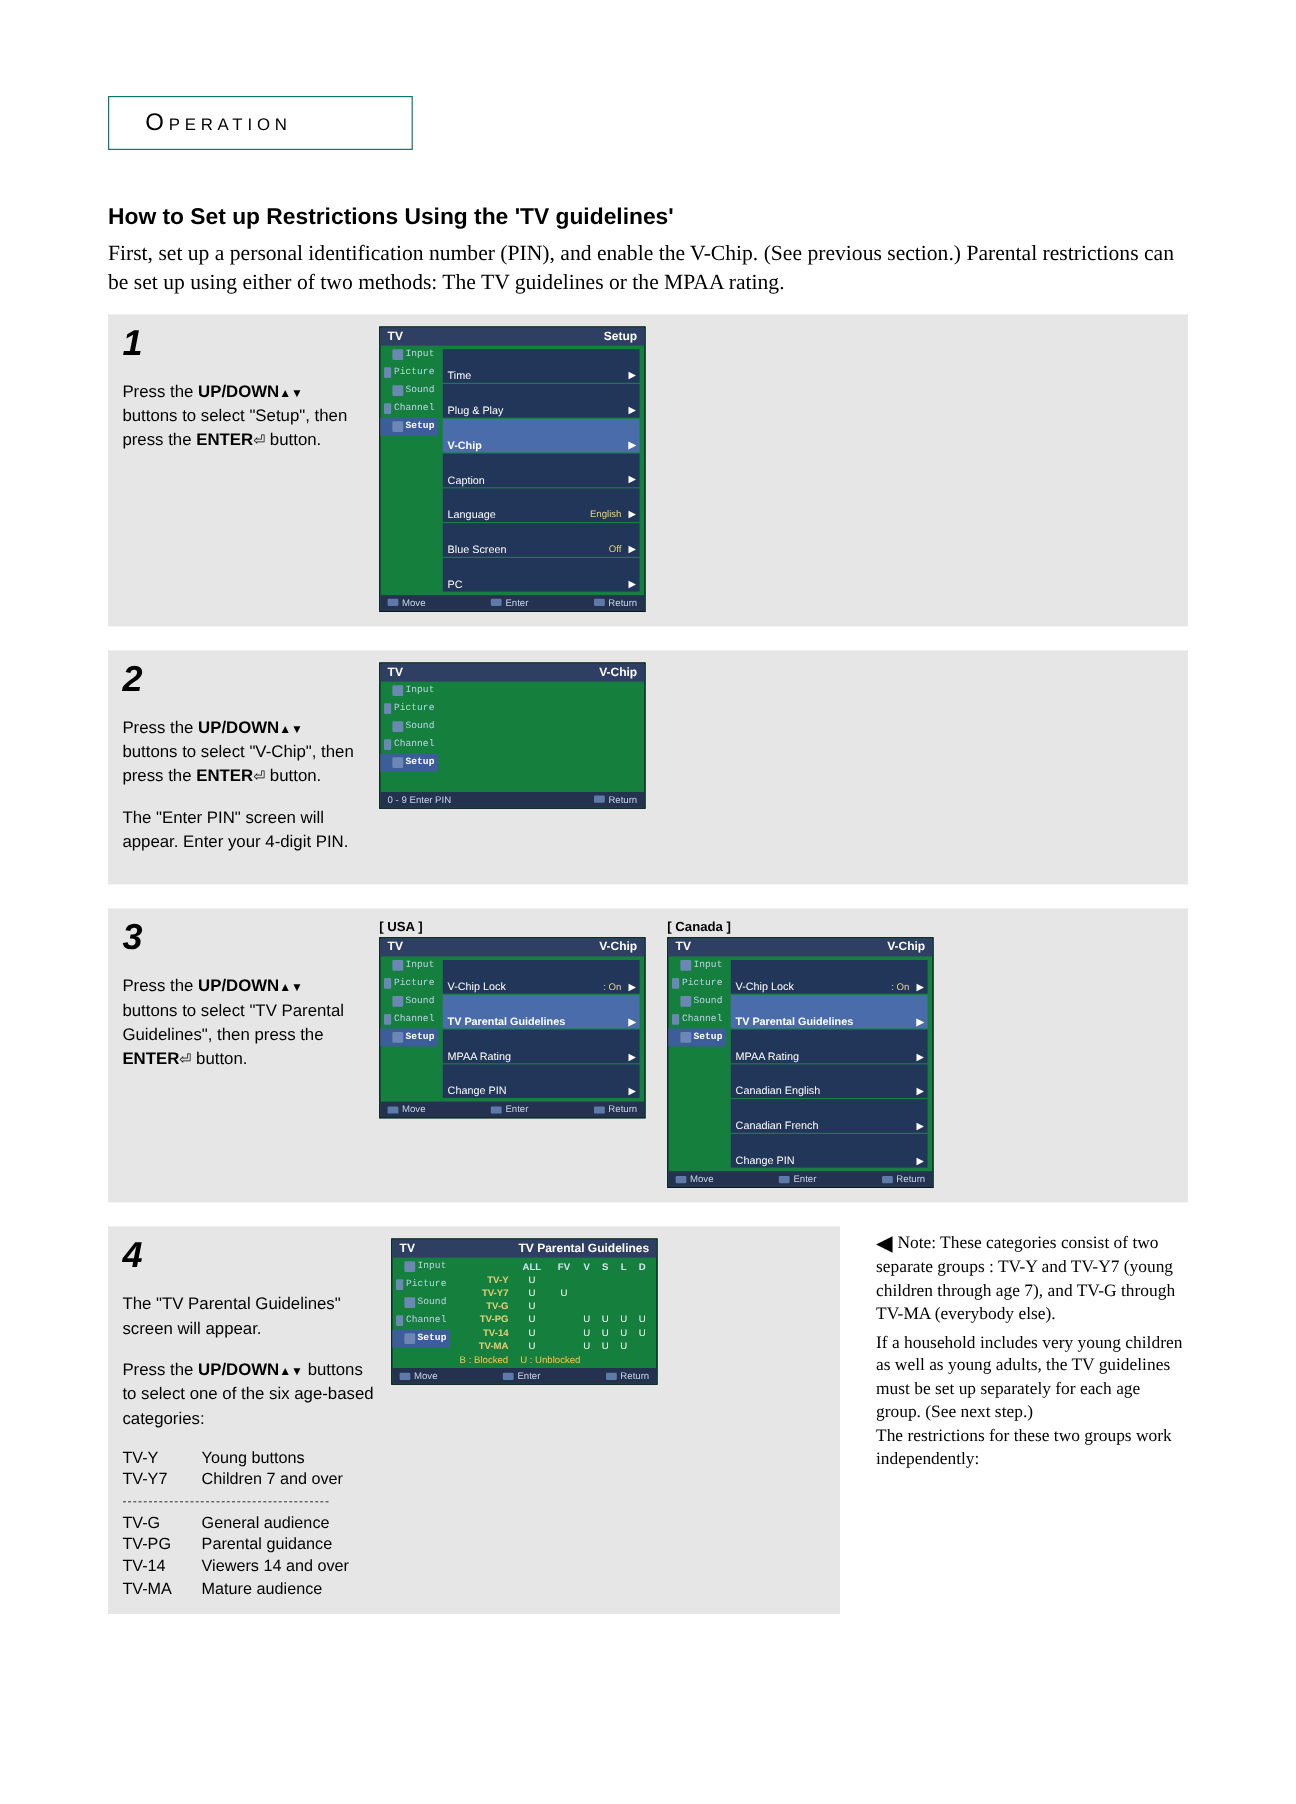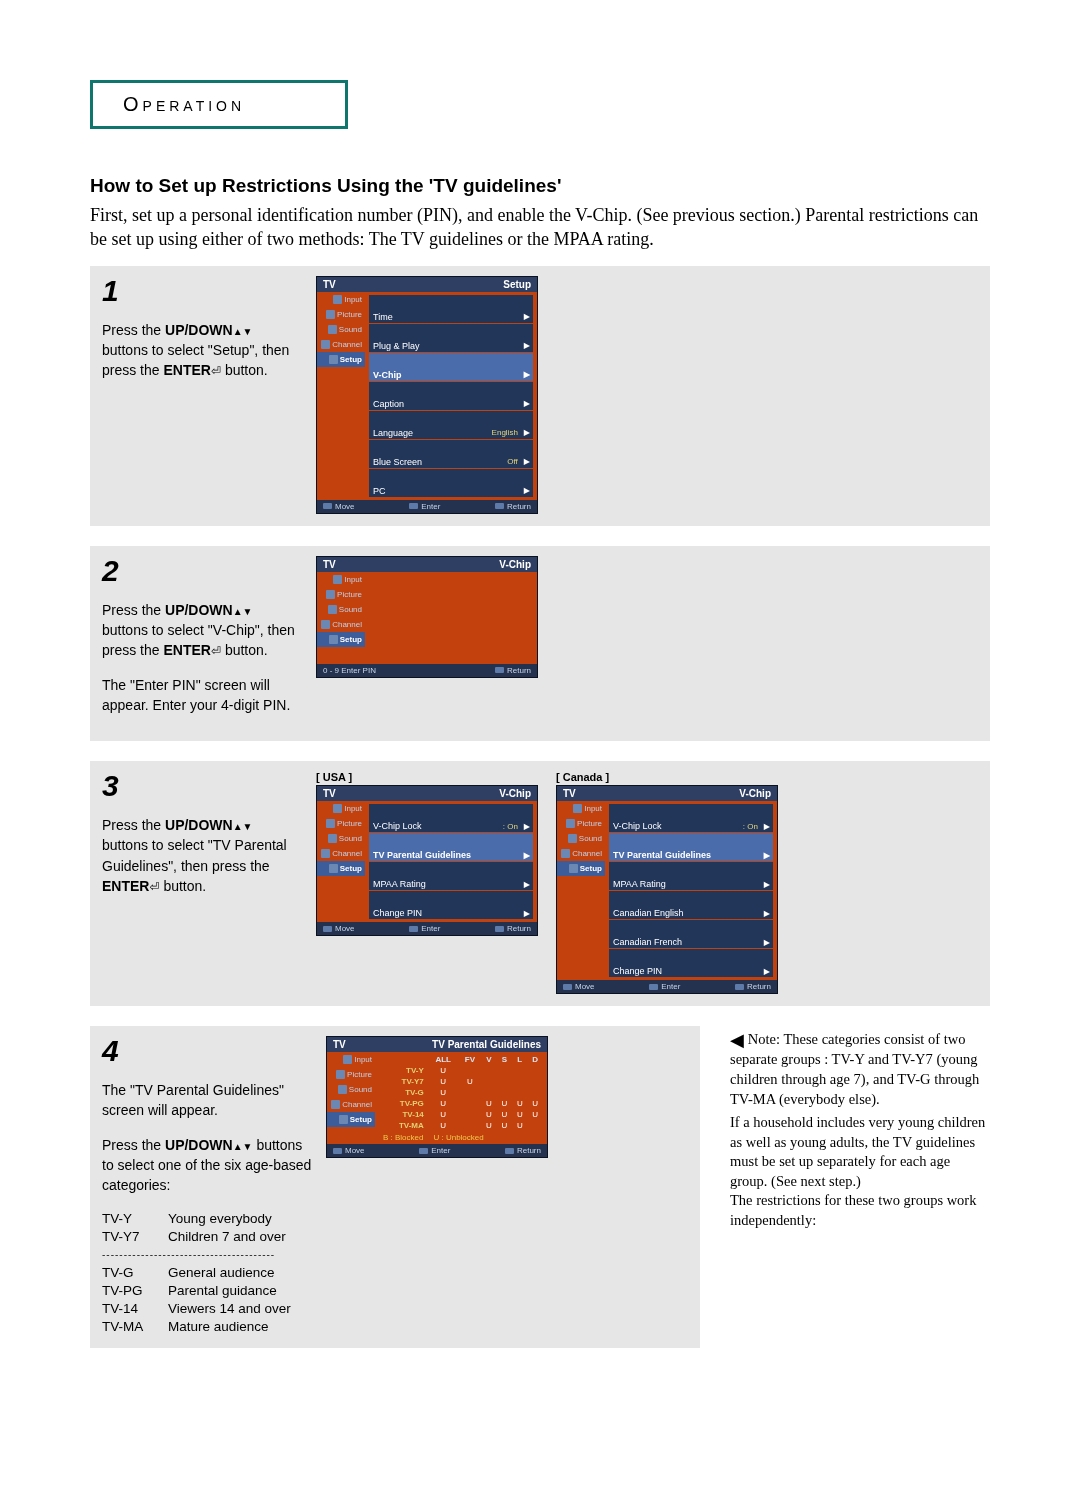--- a/index.html
+++ b/index.html
@@ -8,21 +8,21 @@
     font-family: Arial, Helvetica, sans-serif;
     color: #000;
     width: 1080px;
   }
   .page {
     width: 900px;
     margin: 80px auto 0 auto;
     position: relative;
   }
   .title-frame {
-    border: 3px solid #0f766e;
+    border: 1px solid #0f766e;
     display: inline-block;
     padding: 10px 100px 10px 30px;
     margin-bottom: 20px;
   }
   .title-frame h2 {
     margin: 0;
     font-size: 20px;
     font-weight: normal;
     letter-spacing: 4px;
     font-variant: small-caps;
@@ -68,39 +68,40 @@
   .osd-wrap { flex: 0 0 auto; }
   .osd-label {
     font-size: 11px;
     font-weight: bold;
     margin-bottom: 2px;
   }
   .osd {
     width: 220px;
     font-size: 9px;
     color: #fff;
-    background: #c2410c;
+    background: #15803d;
     border: 1px solid #0a1220;
   }
   .osd-header {
     display: flex;
     justify-content: space-between;
     background: #2f3f63;
     padding: 2px 6px;
     font-weight: bold;
     font-size: 10px;
   }
   .osd-body {
     display: flex;
     min-height: 92px;
   }
   .osd-side {
     width: 48px;
     display: flex;
     flex-direction: column;
+    font-family: Liberation Mono, monospace;
   }
   .osd-side .tab {
     padding: 3px 3px;
     text-align: right;
     color: #bfd0e8;
     font-size: 8px;
     display:flex;
     align-items:center;
     justify-content:flex-end;
     gap:2px;
@@ -507,21 +508,21 @@
     <div class="step-block" style="flex:1;">
       <div class="step-text" style="width:210px;">
         <div class="step-num">4</div>
         <p>The "TV Parental Guidelines" screen will appear.</p>
         <p>
           <span>Press the </span><span class="b">UP/DOWN</span><span class="glyph-ud"></span><span> buttons to select one of the six age-based categories:</span>
         </p>
         <div class="ratings">
           <div class="row">
               <span class="code">TV-Y</span>
-              <span>Young everybody</span>
+              <span>Young buttons</span>
             </div>
           <div class="row">
               <span class="code">TV-Y7</span>
               <span>Children 7 and over</span>
             </div>
           <div class="divider">----------------------------------------</div>
           <div class="row">
               <span class="code">TV-G</span>
               <span>General audience</span>
             </div>

